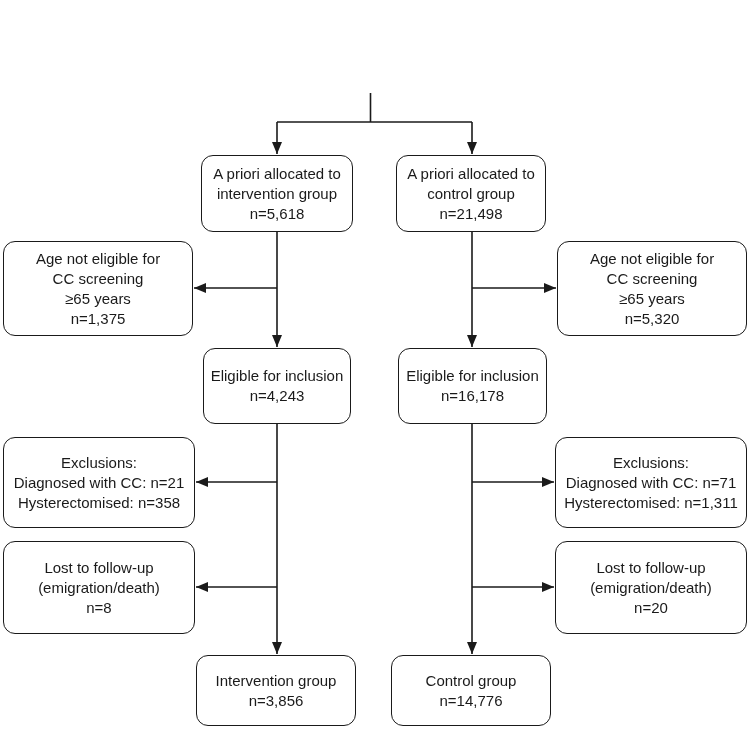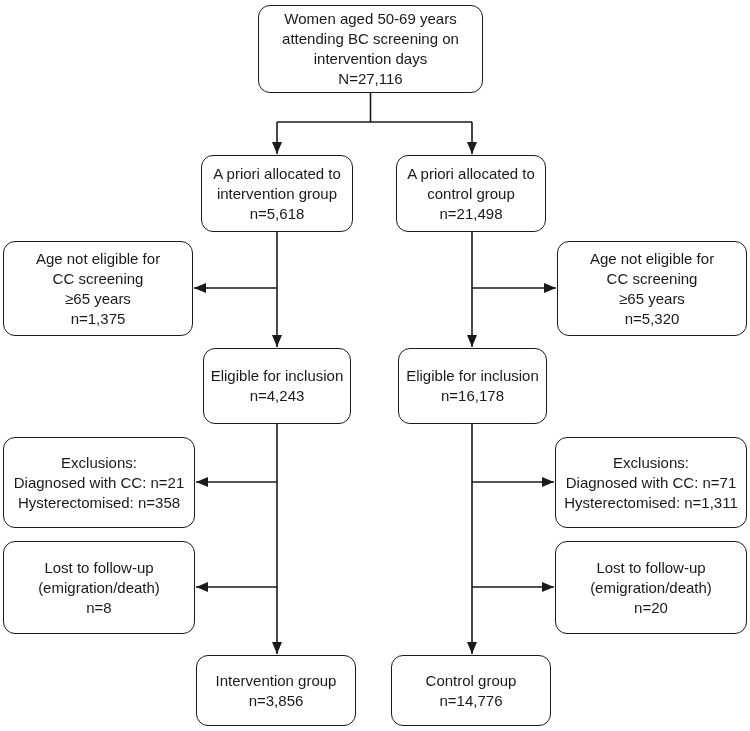--- a/index.html
+++ b/index.html
@@ -63,24 +63,20 @@
     <line class="cline" x1="277" y1="424" x2="277" y2="654" marker-end="url(#arrow)"></line>
     <line class="cline" x1="472" y1="424" x2="472" y2="654" marker-end="url(#arrow)"></line>
 
     <line class="cline" x1="277" y1="482" x2="196" y2="482" marker-end="url(#arrow)"></line>
     <line class="cline" x1="472" y1="482" x2="554" y2="482" marker-end="url(#arrow)"></line>
 
     <line class="cline" x1="277" y1="587" x2="196" y2="587" marker-end="url(#arrow)"></line>
     <line class="cline" x1="472" y1="587" x2="554" y2="587" marker-end="url(#arrow)"></line>
   </svg>
 
-  <div class="flow-box" style="left:258px; top:5px;   width:225px; height:88px;">Women aged 50-69 years
-attending BC screening on
-intervention days
-N=27,116</div>
 
   <div class="flow-box" style="left:201px; top:155px; width:152px; height:77px;">A priori allocated to
 intervention group
 n=5,618</div>
 
   <div class="flow-box" style="left:396px; top:155px; width:150px; height:77px;">A priori allocated to
 control group
 n=21,498</div>
 
   <div class="flow-box" style="left:3px;   top:241px; width:190px; height:95px;">Age not eligible for

